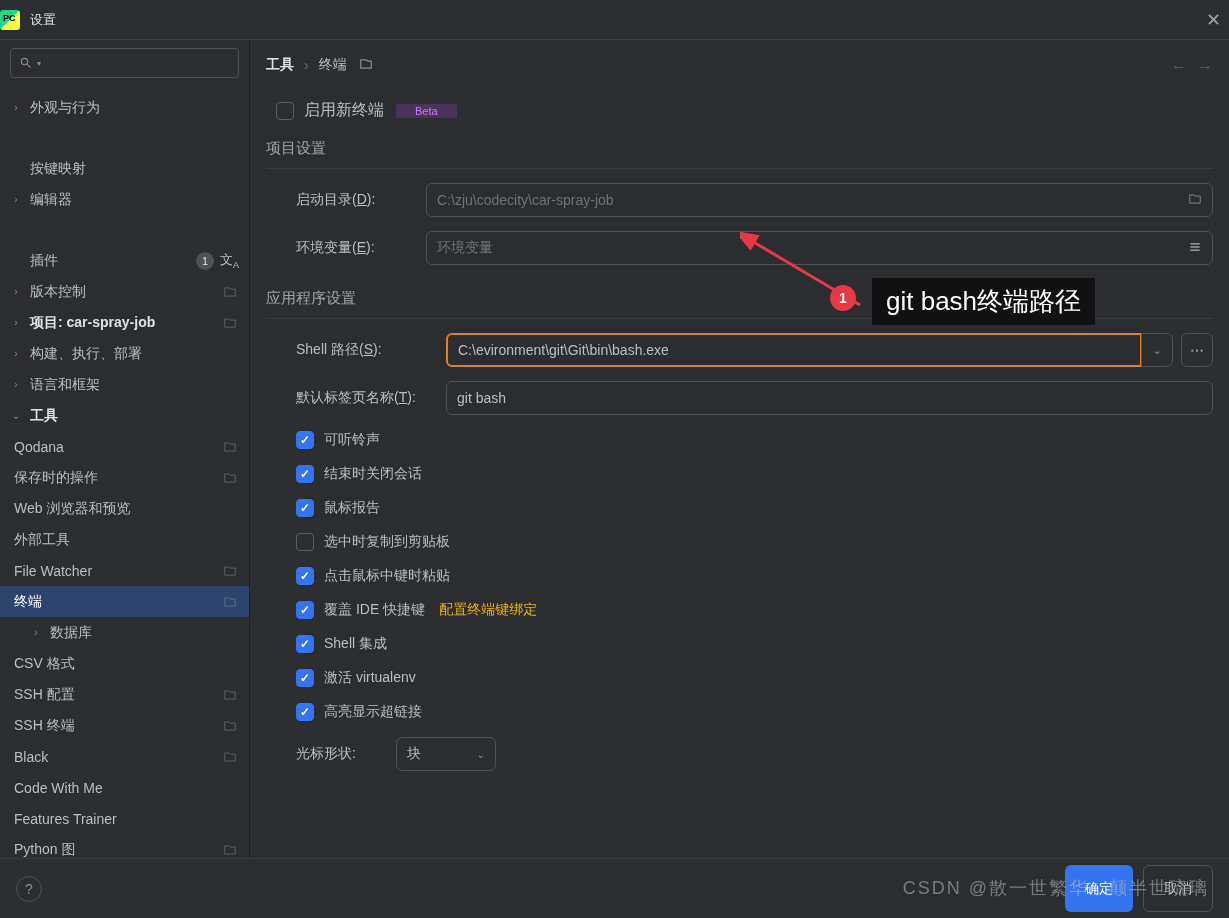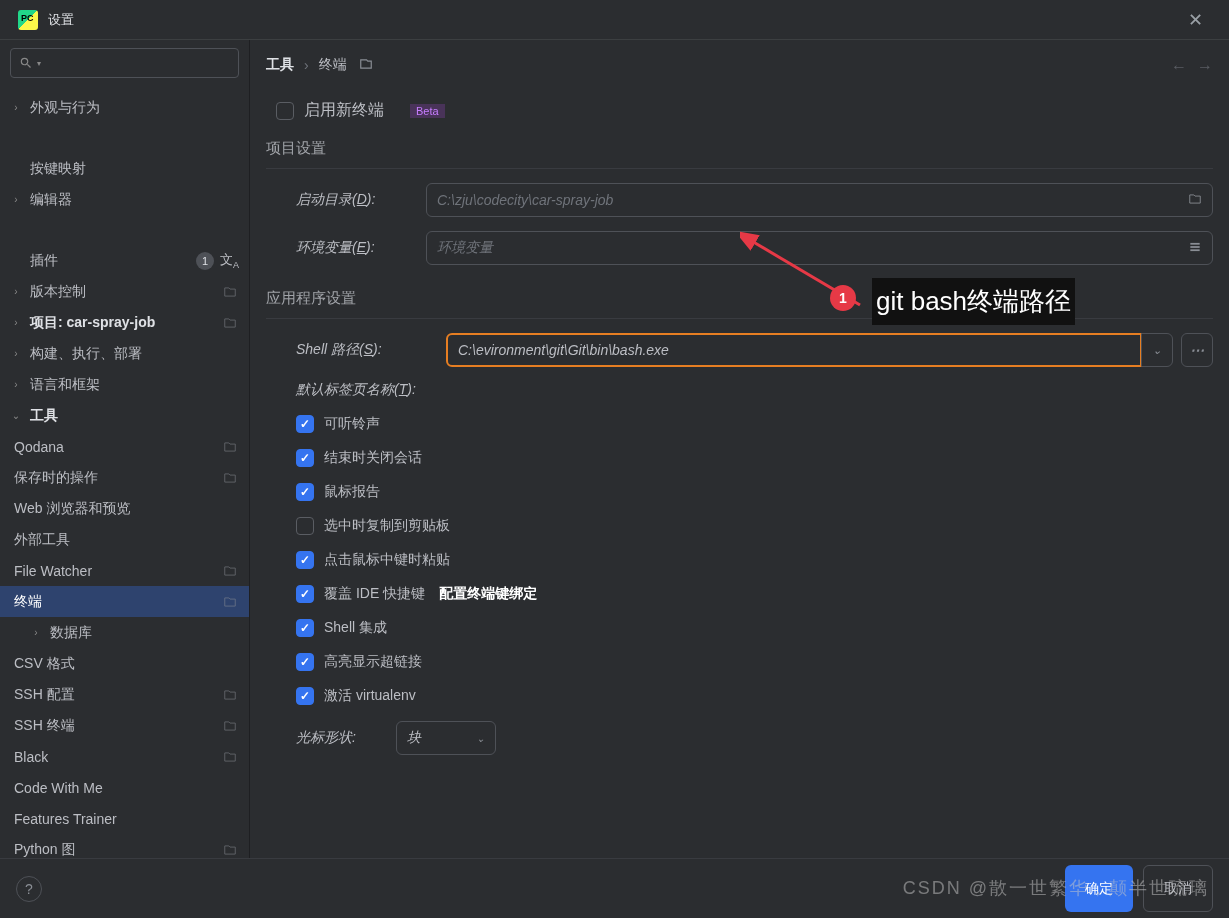--- a/index.html
+++ b/index.html
@@ -1,17 +1,17 @@
 <!DOCTYPE html>
 <html><head>
 <meta charset="utf-8">
 <style>
 * { margin:0; padding:0; box-sizing:border-box; font-family:"Segoe UI",Arial,sans-serif; }
 body { background:#2b2d30; color:#bcbec4; width:1229px; height:918px; overflow:hidden; position:relative; }
-.titlebar { height:40px; display:flex; align-items:center; padding:0 18px; background:#2b2d30; border-bottom:1px solid #3c3f41; }
+.titlebar { height:40px; display:flex; align-items:center; padding:0 0; background:#2b2d30; border-bottom:1px solid #3c3f41; }
 .titlebar .app-icon { width:20px; height:20px; background:linear-gradient(135deg,#21d789 50%,#fcf84a 50%); border-radius:3px; margin-right:10px; position:relative; }
 .titlebar .app-icon::after { content:"PC"; position:absolute; font-size:9px; font-weight:bold; color:#000; top:3px; left:3px; }
 .titlebar .title { font-size:13px; color:#dfe1e5; }
 .titlebar .close { margin-left:auto; font-size:18px; color:#9aa0a6; cursor:pointer; padding:4px 8px; }
 .container { display:flex; height:818px; }
 .sidebar { width:250px; background:#2b2d30; border-right:1px solid #1e1f22; display:flex; flex-direction:column; }
 .search-box { margin:8px 10px; height:30px; border:1px solid #4e5157; border-radius:4px; display:flex; align-items:center; padding:0 8px; }
 .search-box svg { width:14px; height:14px; fill:#888; }
 .search-box .chev { margin-left:4px; font-size:8px; color:#888; }
 .tree { flex:1; overflow-y:auto; padding-top:6px; }
@@ -31,46 +31,46 @@
 .breadcrumb .crumb { color:#bcbec4; }
 .breadcrumb .crumb.bold { font-weight:600; color:#dfe1e5; }
 .breadcrumb .sep { margin:0 10px; color:#6f737a; }
 .breadcrumb .nav{ margin-left:auto; display:flex; gap:10px; }
 .breadcrumb .nav span{ color:#5a5d63; font-size:16px; cursor:pointer;}
 .content { flex:1; overflow-y:auto; padding:0 16px 16px 16px; }
 .row-check { display:flex; align-items:center; margin:10px 0 18px 10px; }
 .chk { width:18px; height:18px; border:1px solid #5a5d63; border-radius:4px; margin-right:10px; display:inline-flex; align-items:center; justify-content:center; }
 .chk.checked { background:#3574f0; border-color:#3574f0; }
 .chk.checked::after { content:"✓"; color:#fff; font-size:12px; font-weight:bold; }
-.beta-badge { background:#493359; color:#c77dff; font-size:11px; padding:1px 6px; border-radius:0; margin-left:26px; }
+.beta-badge { background:#493359; color:#c77dff; font-size:11px; padding:1px 19px; border-radius:0; margin-left:12px; }
 .section-title { font-size:15px; color:#a0a3a8; margin:14px 0 10px 0; }
 .divider { border:none; border-top:1px solid #393b40; margin:8px 0 14px 0; }
-.form-row { display:flex; align-items:center; margin:14px 0;font-style:italic; }
+.form-row { display:flex; align-items:center; margin:14px 0; }
 .form-row .lbl { width:130px; text-align:left; margin-left:30px; font-size:14px; color:#bcbec4; }
 .input-field { flex:1; height:34px; background:#2b2d30; border:1px solid #4e5157; border-radius:6px; padding:0 10px; color:#bcbec4; font-size:14px; display:flex; align-items:center; }
 .input-field.placeholder { color:#6f737a; }
 .input-field .suffix-icon { margin-left:auto; color:#8a8e95; }
 .input-field.highlight { border:2px solid #e67e22; }
 .input-with-btn { display:flex; flex:1; gap:8px; }
 .chev-btn { width:32px; height:34px; border:1px solid #4e5157; border-radius:6px; display:flex; align-items:center; justify-content:center; color:#8a8e95; font-size:11px; margin-left:-1px; border-top-left-radius:0; border-bottom-left-radius:0; }
 .side-btn { width:32px; height:34px; border:1px solid #4e5157; border-radius:6px; display:flex; align-items:center; justify-content:center; color:#8a8e95; font-size:14px; font-weight:bold; }
 .check-list { margin-left:30px; }
 .check-row { display:flex; align-items:center; margin:16px 0; font-size:14px; }
-.check-row .link { color:#ffffff; margin-left:14px; cursor:pointer;font-weight:bold; }
+.check-row .link { color:#eab308; margin-left:14px; cursor:pointer; }
 .select-box { height:34px; border:1px solid #4e5157; border-radius:6px; padding:0 10px; display:inline-flex; align-items:center; min-width:100px; font-size:14px; }
 .select-box .chev { margin-left:auto; padding-left:18px; font-size:10px; color:#8a8e95; }
 .footer { height:60px; border-top:1px solid #393b40; display:flex; align-items:center; padding:0 16px; }
 .help-btn { width:26px; height:26px; border:1px solid #4e5157; border-radius:50%; display:flex; align-items:center; justify-content:center; color:#8a8e95; font-size:14px; }
 .footer-btns { margin-left:auto; display:flex; gap:10px; }
 .btn { height:47px; padding:0 20px; border-radius:6px; font-size:14px; display:flex; align-items:center; cursor:pointer; }
 .btn-primary { background:#3574f0; color:#fff; }
 .btn-secondary { border:1px solid #4e5157; color:#bcbec4; }
 .annot-arrow { position:absolute; top:230px; left:740px; pointer-events:none; }
 .annot-badge { position:absolute; top:285px; left:830px; width:26px; height:26px; border-radius:50%; background:#e63946; color:#fff; display:flex; align-items:center; justify-content:center; font-size:14px; font-weight:bold; }
-.annot-label { position:absolute; top:278px; left:872px; background:#111; color:#fff; font-size:26px; padding:6px 4px; }
+.annot-label { position:absolute; top:278px; left:872px; background:#111; color:#fff; font-size:26px; padding:6px 14px; }
 .watermark { position:absolute; bottom:18px; right:20px; font-size:18px; color:rgba(200,200,200,0.5); letter-spacing:2px; }
 .proj-icon svg, .suffix-icon svg { width:14px; height:14px; fill:#8a8e95; }
 .input-group { display:flex; flex:1; }
 .input-group .input-field { border-top-right-radius:0; border-bottom-right-radius:0; }
 .underline { text-decoration:underline; }
 </style>
 </head>
 <body>
 
 <div class="titlebar">
@@ -260,20 +260,23 @@
               <span>C:\evironment\git\Git\bin\bash.exe</span>
             </div>
             <div class="chev-btn">⌄</div>
           </div>
           <div class="side-btn">⋯</div>
         </div>
       </div>
 
       <div class="form-row">
         <span class="lbl" style="width:150px;">默认标签页名称(<span class="underline">T</span>):</span>
+        <div class="input-field">
+          <span>git bash</span>
+        </div>
       </div>
 
       <div class="check-list" id="check-list">
           <div class="check-row">
             <span class="chk checked"></span>
             <span>可听铃声</span>
           </div>
           <div class="check-row">
             <span class="chk checked"></span>
             <span>结束时关闭会话</span>
@@ -294,25 +297,25 @@
             <span class="chk checked"></span>
             <span>覆盖 IDE 快捷键</span>
             <span class="link">配置终端键绑定</span>
           </div>
           <div class="check-row">
             <span class="chk checked"></span>
             <span>Shell 集成</span>
           </div>
           <div class="check-row">
             <span class="chk checked"></span>
+            <span>激活 virtualenv</span>
+          </div>
+          <div class="check-row">
+            <span class="chk checked"></span>
             <span>高亮显示超链接</span>
-          </div>
-          <div class="check-row">
-            <span class="chk checked"></span>
-            <span>激活 virtualenv</span>
           </div>
         </div>
 
       <div class="form-row" style="margin-left:0;">
         <span class="lbl" style="width:100px;">光标形状:</span>
         <div class="select-box">
           <span>块</span>
           <span class="chev">⌄</span>
         </div>
       </div>

